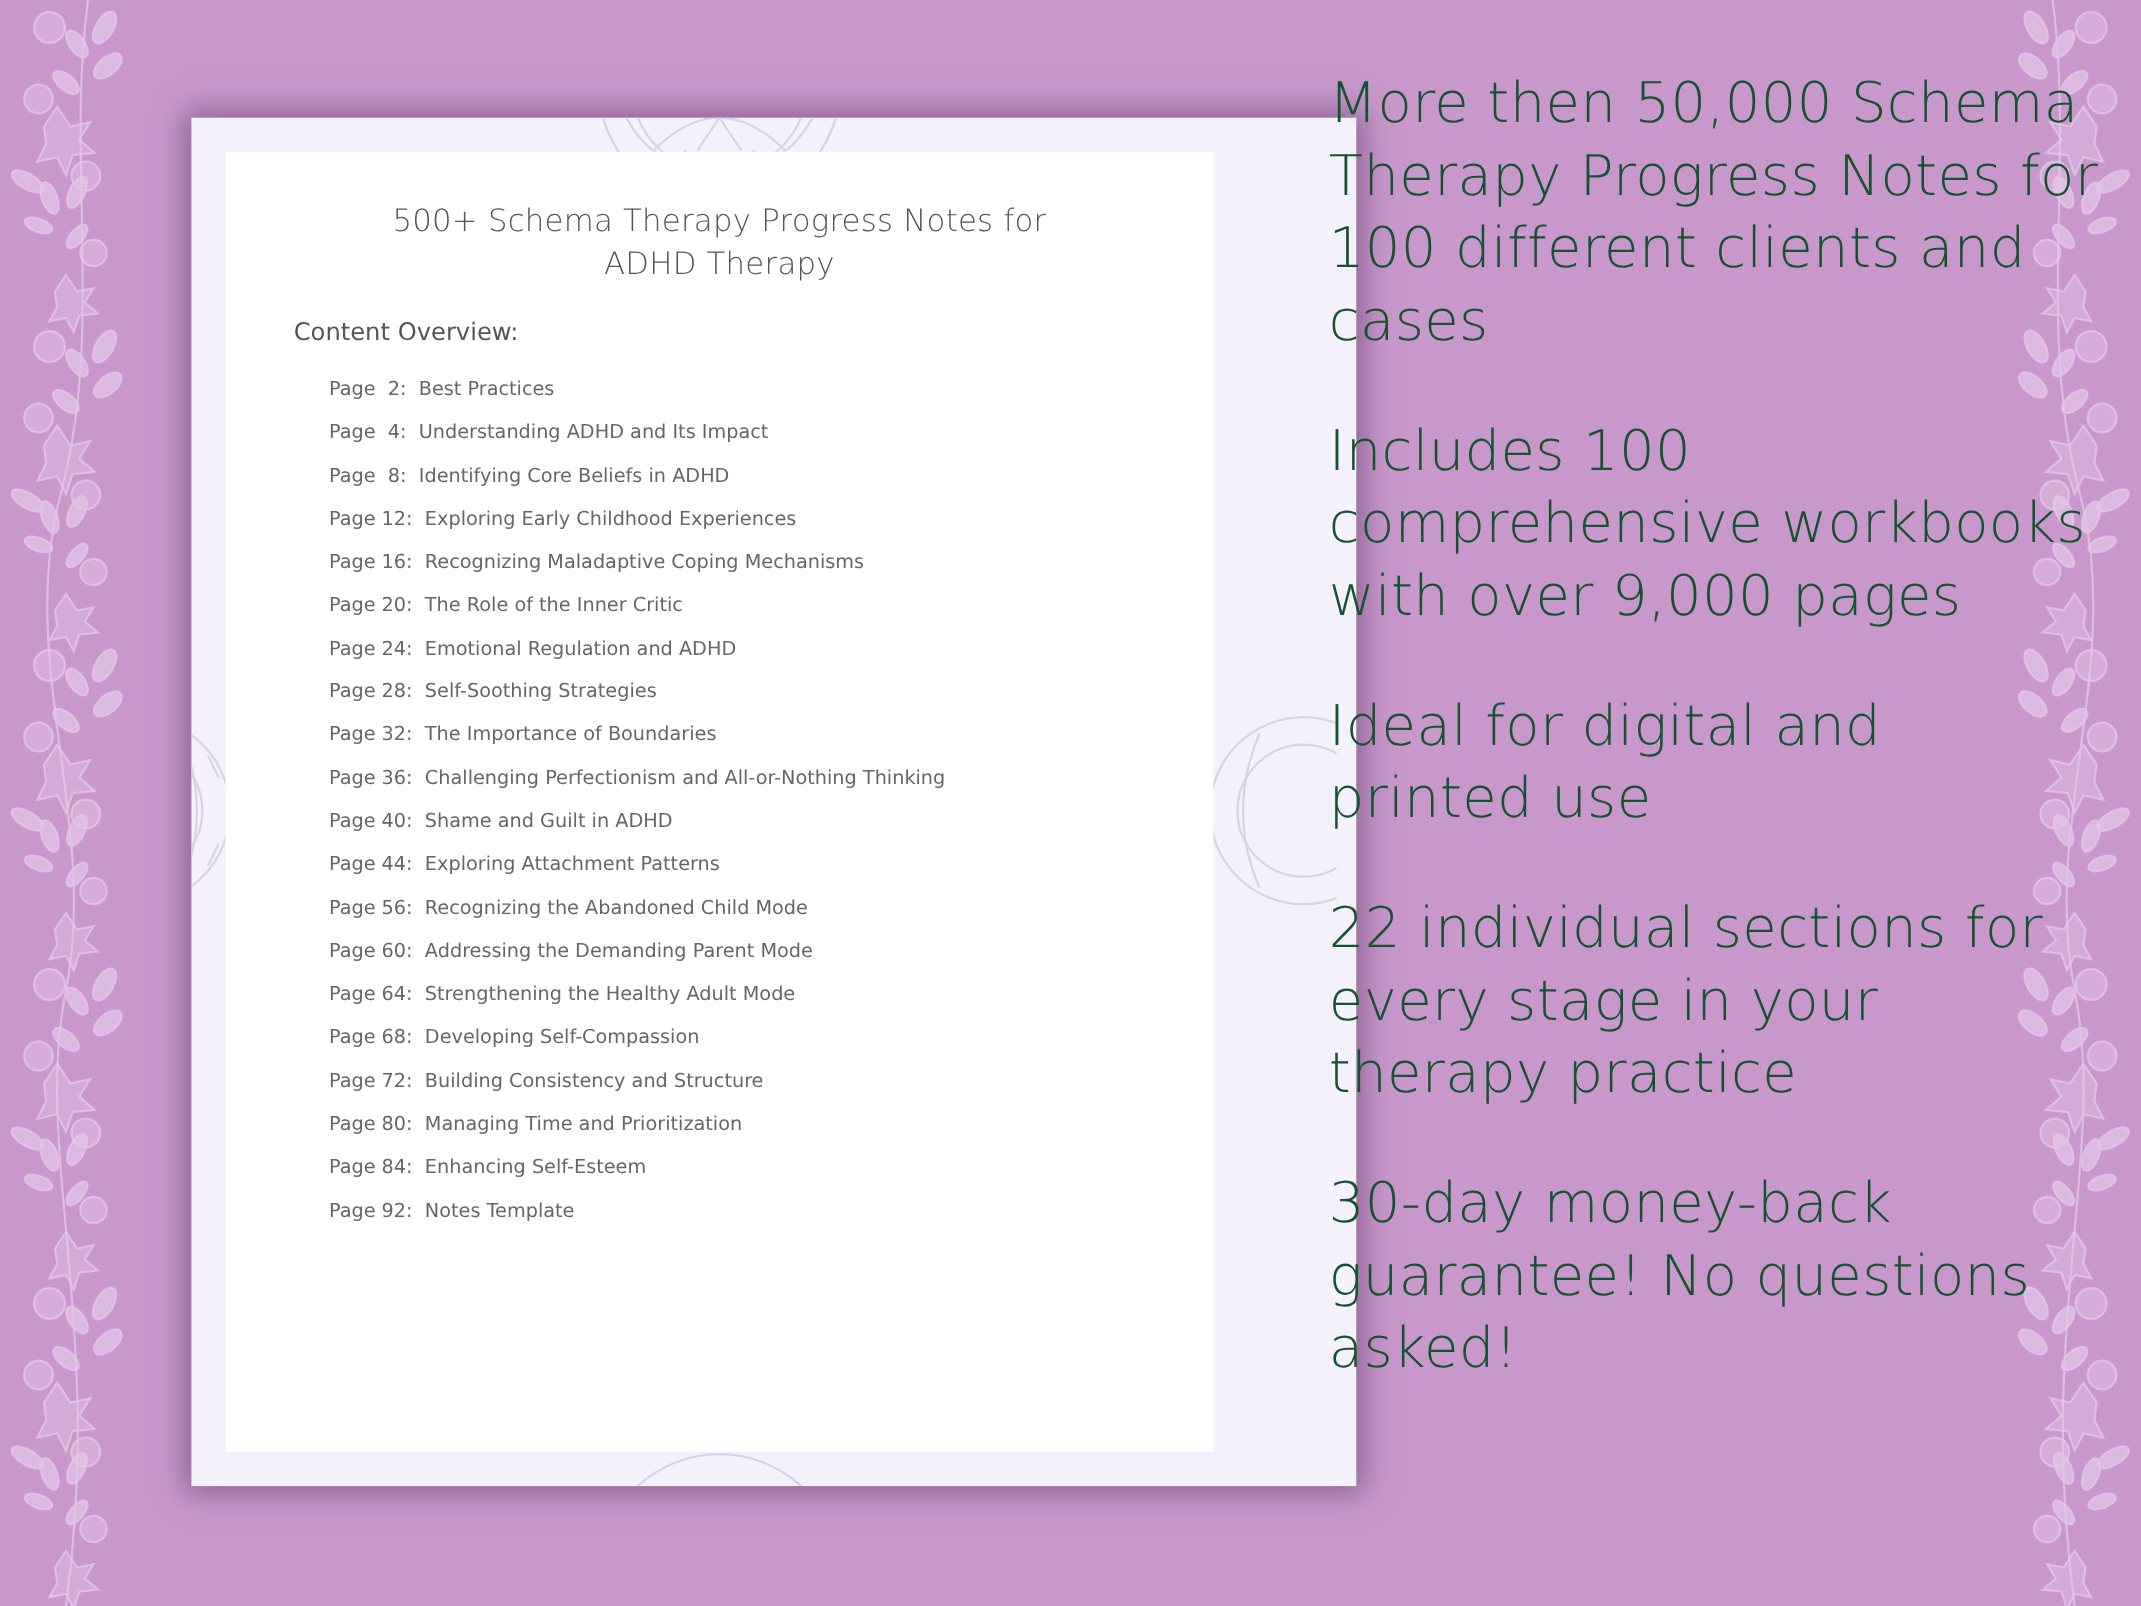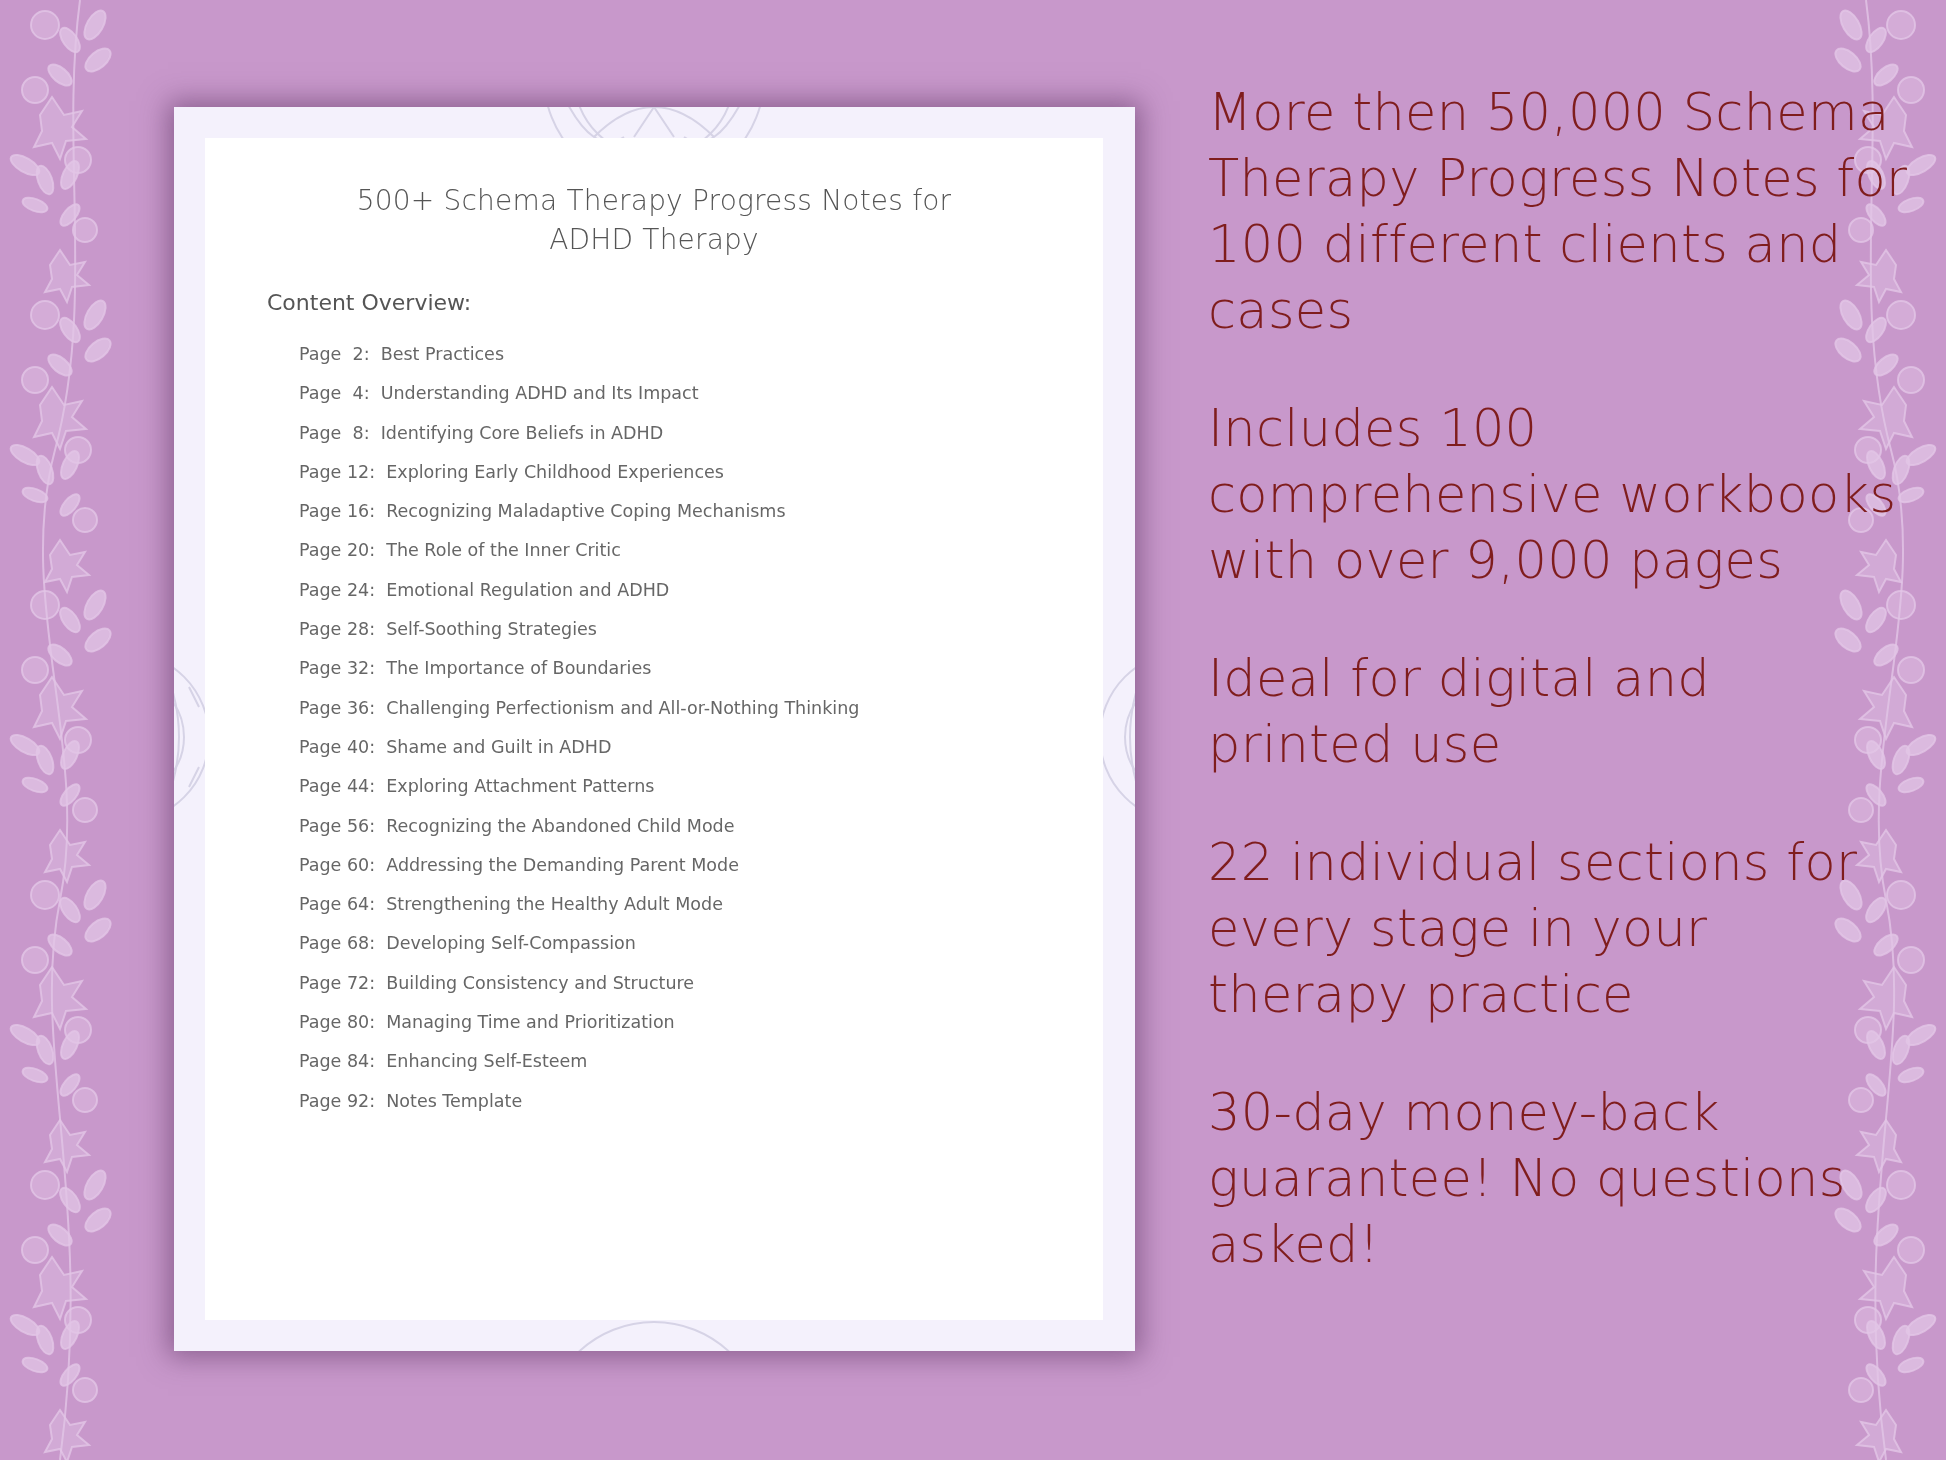--- a/index.html
+++ b/index.html
@@ -6,21 +6,21 @@
   body {
     width: 1946px; height: 1460px; overflow: hidden; position: relative;
     background: #c898cb;
     font-family: "DejaVu Sans", sans-serif;
   }
   .vine { position: absolute; top: 0; width: 140px; height: 1460px; }
   .vine.left { left: 0; }
   .vine.right { right: 0; }
 
   .page {
-    position: absolute; left: 174px; top: 107px; width: 961px; height: 1244px;
+    position: absolute; left: 174px; top: 107px; width: 1059px; height: 1244px;
     background: #f4f1fc;
     box-shadow: 0 0 26px 6px rgba(90, 50, 95, 0.55);
     overflow: hidden;
   }
   .mandala { position: absolute; }
   .page-inner {
     position: absolute; left: 31px; top: 31px; width: 898px; height: 1182px;
     background: #ffffff;
   }
   .doc-title {
@@ -32,21 +32,21 @@
     position: absolute; left: 62px; top: 152px; color: #555555; font-size: 22px; text-align: center;
   }
   .toc {
     position: absolute; left: 94px; top: 206px; margin: 0; padding: 0; list-style: none;
   }
   .toc li {
     height: 39.3px; line-height: 20px; color: #666666; font-size: 17.5px; white-space: pre;
   }
 
   .features {
-    position: absolute; left: 1208px; top: 80px; width: 700px; color: #7f1d1d;
+    position: absolute; left: 1208px; top: 62px; width: 700px; color: #14532d;
   }
   .feature {
     font-size: 51px; line-height: 66px; margin: 0 0 52px 0; font-weight: 300;
     letter-spacing: 0.3px;
   }
 </style>
 </head>
 <body>
 
 <svg class="vine left" viewBox="0 0 140 1460" preserveAspectRatio="none">

